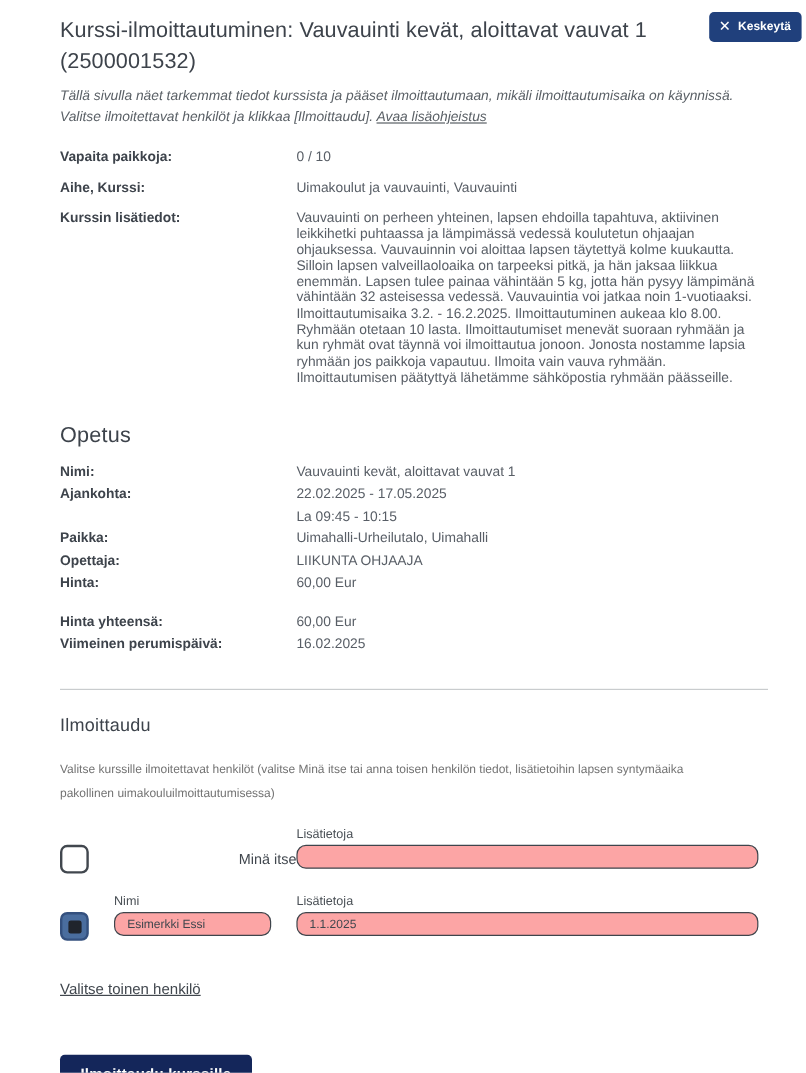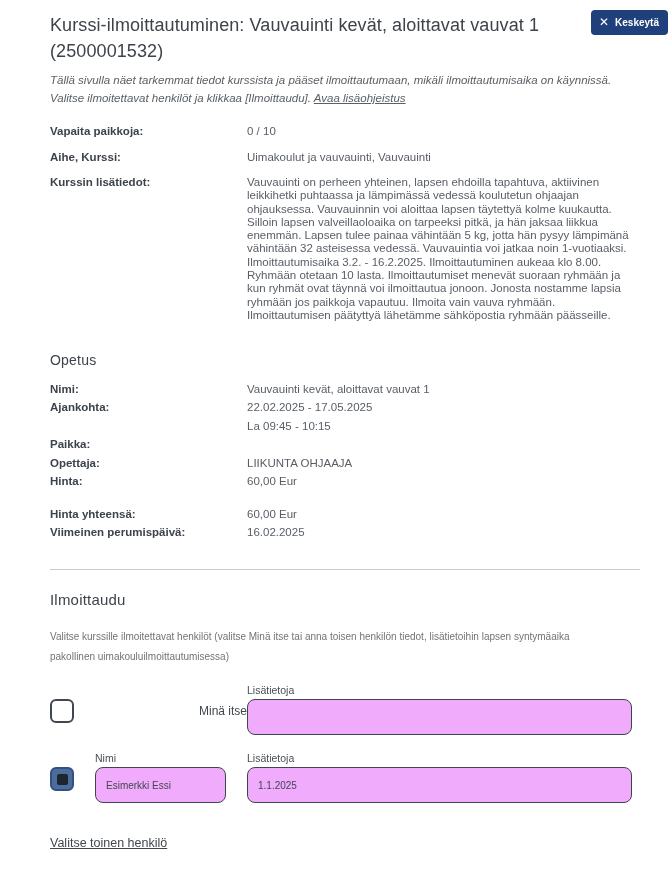--- a/index.html
+++ b/index.html
@@ -54,21 +54,21 @@
 
   
   .dl { margin-top: 12px; }
   .dl-row { display: grid; grid-template-columns: 197px 1fr; padding: 6px 0; }
   .dl-row.tight { padding: 2.5px 0; }
   .dl-label { font-size: 11.5px; font-weight: bold; color: #3d434b; line-height: 13.5px; }
   .dl-value { font-size: 11.5px; color: #585e66; line-height: 13.5px; max-width: 392px; }
   .dl-value.para { line-height: 13.3px; }
 
   .section-heading {
-    font-size: 14px; font-weight: 400; color: #3d434b;
+    font-size: 18px; font-weight: 400; color: #3d434b;
     margin-top: 24px; margin-bottom: 12px; letter-spacing: 0.2px;
   }
   .summary-block { margin-top: 14px; }
 
   .divider {
     border: none;
     border-top: 1px solid #c9ccce;
     margin: 27px 0 0 0;
   }
 
@@ -104,28 +104,28 @@
   .checkbox.checked {
     background: #4a6d9e;
     border-color: #34507e;
   }
   .checkbox .mark {
     width: 11px; height: 11px; border-radius: 2px;
     background: #20242c;
   }
   .self-label-cell { padding-top: 20px; font-size: 12px; color: #41474e; text-align: right; }
   .text-input {
-    height: 36px;
+    height: 20px;
     border: 1.4px solid #3f454c;
     border-radius: 8px;
     padding: 0 10px;
     font-family: inherit;
     font-size: 10px;
     color: #41474e;
-    background: #f0abfc;
+    background: #fca5a5;
     outline: none;
     display: block;
   }
   .extras-input { width: 385px; }
   .name-input { width: 131px; }
 
   .add-person-link {
     display: inline-block;
     margin-top: 33px;
     font-size: 12.5px;
@@ -188,20 +188,21 @@
     <div class="dl-row tight">
       <div class="dl-label">Ajankohta:</div>
       <div class="dl-value">22.02.2025 - 17.05.2025</div>
     </div>
     <div class="dl-row tight">
       <div class="dl-label"></div>
       <div class="dl-value">La 09:45 - 10:15</div>
     </div>
     <div class="dl-row tight">
       <div class="dl-label">Paikka:</div>
+      <div class="dl-value">Uimahalli-Urheilutalo, Uimahalli</div>
     </div>
     <div class="dl-row tight">
       <div class="dl-label">Opettaja:</div>
       <div class="dl-value">LIIKUNTA OHJAAJA</div>
     </div>
     <div class="dl-row tight">
       <div class="dl-label">Hinta:</div>
       <div class="dl-value">60,00 Eur</div>
     </div>
 

